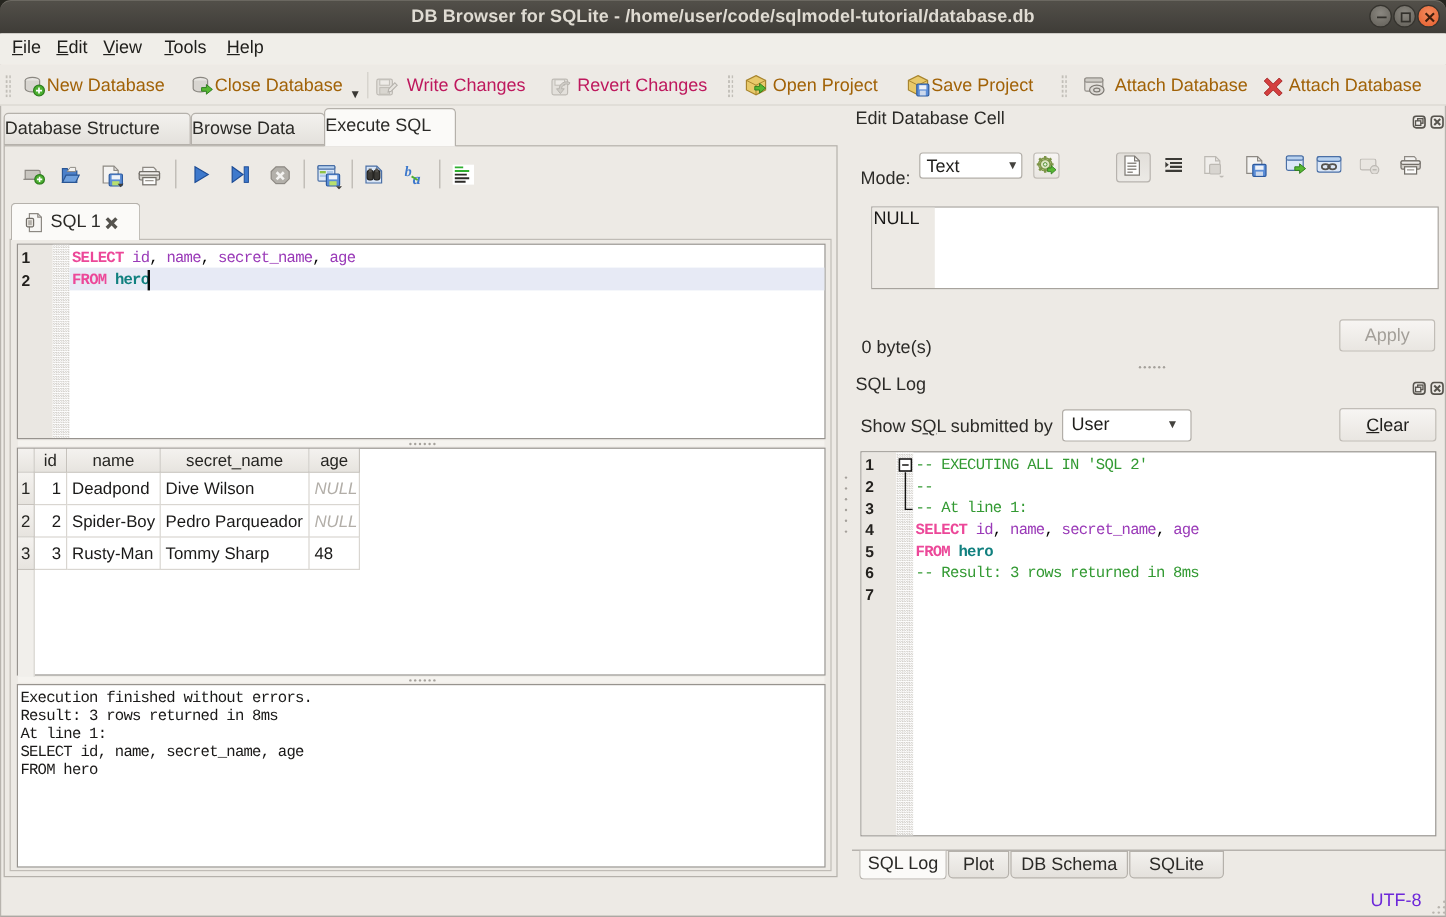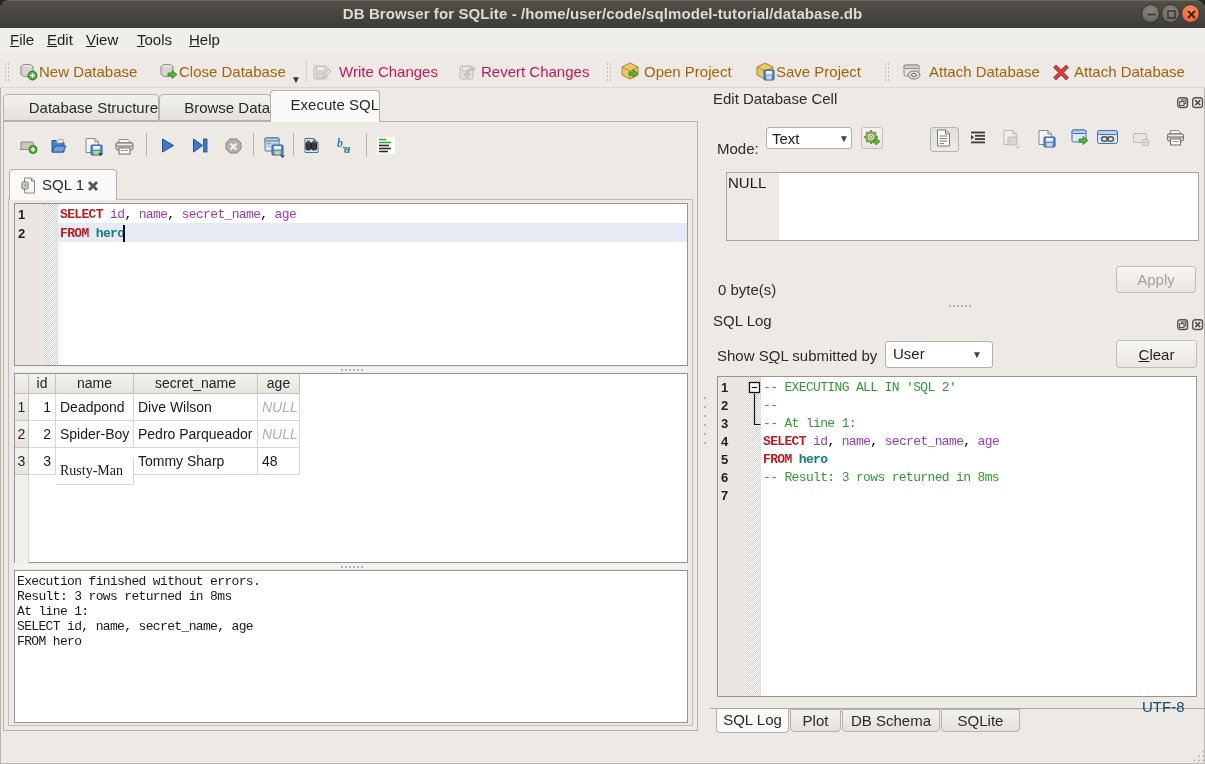--- a/index.html
+++ b/index.html
@@ -17,37 +17,37 @@
 
 #menubar { left:0; top:28px; width:1205px; height:26px; background:#f0eee9; }
 .menuitem { top:31px; font-size:15px; color:#1f1e1b; }
 
 #toolbar { left:0; top:54px; width:1205px; height:34px; background:#edeae5; border-bottom:1px solid #d9d6d0; }
 .tbtext { top:63px; font-size:15px; color:#a16207; }
 .tbtext.dis { color:#be185d; }
 .tbsep { top:60px; width:1px; height:22px; background:#d2cfc9; }
 .tbgrip { top:62px; width:5px; height:19px; background-image:radial-gradient(circle,#c2bfb8 0.9px,transparent 1.1px); background-size:3px 4px; }
 
-.mtab { top:94px; height:27px; background:linear-gradient(#f3f1ee,#e4e1dc); border:1px solid #b5b1ab; border-radius:4px 4px 0 0; font-size:15px; color:#2b2a27; text-align:right; line-height:26px; }
+.mtab { top:94px; height:27px; background:linear-gradient(#f3f1ee,#e4e1dc); border:1px solid #b5b1ab; border-radius:4px 4px 0 0; font-size:15px; color:#2b2a27; text-align:left; line-height:26px; }
 .mtab.active { top:90px; height:32px; background:#fbfaf8; border-bottom:none; line-height:28px; z-index:5; }
 
 #panebox { left:3px; top:121px; width:695px; height:610px; border:1px solid #b5b1ab; background:#edeae5; }
 #innerbox { left:8px; top:199px; width:685px; height:527px; border:1px solid #c0bcb6; }
 
 .esep { top:133px; width:1px; height:24px; background:#b7b3ad; }
 
 #sqltab { left:9px; top:169px; width:108px; height:31px; background:#fbfaf8; border:1px solid #b5b1ab; border-bottom:none; border-radius:4px 4px 0 0; z-index:6; }
 #sqltab span.t { position:absolute; left:32px; top:6px; font-size:15px; color:#2b2a27; }
 
 #editor { left:14px; top:203px; width:674px; height:163px; background:#fff; border:1px solid #97938e; }
 .gutter { background:#eae7e2; }
 .foldm { background-color:#fff; background-image:conic-gradient(#d3d0cb 25%,#fff 0 50%,#d3d0cb 0 75%,#fff 0); background-size:2px 2px; }
 .mono { font-family:"Liberation Mono",monospace; font-size:13px; letter-spacing:-0.65px; white-space:pre; }
 .lnum { font-size:13px; font-weight:bold; color:#23211e; }
-.kw { color:#b91c1c; font-weight:bold; }
+.kw { color:#ec4899; font-weight:bold; }
 .fld { color:#9a3ab8; }
 .tbl { color:#11807f; font-weight:bold; }
 .cmt { color:#339a33; }
 
 #rtable { left:14px; top:373px; width:674px; height:190px; background:#fff; border:1px solid #97938e; }
 .hcell { background:linear-gradient(#f4f2ef,#e7e4df); border-right:1px solid #c6c2bc; border-bottom:1px solid #c6c2bc; font-size:14px; color:#262522; text-align:center; }
 .tcell { border-right:1px solid #d9d6d1; border-bottom:1px solid #d9d6d1; font-size:14px; color:#1a1918; }
 .null { color:#b2aea8; font-style:italic; }
 
 #msgbox { left:14px; top:570px; width:674px; height:153px; background:#fff; border:1px solid #97938e; }
@@ -269,21 +269,21 @@
     <div class="abs tcell" style="left:41px;top:20px;width:78px;height:27px;line-height:26px;padding-left:4px;">Deadpond</div>
     <div class="abs tcell" style="left:119px;top:20px;width:124px;height:27px;line-height:26px;padding-left:4px;">Dive Wilson</div>
     <div class="abs tcell null" style="left:243px;top:20px;width:42px;height:27px;line-height:26px;padding-left:4px;">NULL</div>
 
     <div class="abs tcell" style="left:14px;top:47px;width:27px;height:27px;line-height:26px;text-align:right;padding-right:4px;">2</div>
     <div class="abs tcell" style="left:41px;top:47px;width:78px;height:27px;line-height:26px;padding-left:4px;">Spider-Boy</div>
     <div class="abs tcell" style="left:119px;top:47px;width:124px;height:27px;line-height:26px;padding-left:4px;">Pedro Parqueador</div>
     <div class="abs tcell null" style="left:243px;top:47px;width:42px;height:27px;line-height:26px;padding-left:4px;">NULL</div>
 
     <div class="abs tcell" style="left:14px;top:74px;width:27px;height:27px;line-height:26px;text-align:right;padding-right:4px;">3</div>
-    <div class="abs tcell" style="left:41px;top:84px;width:78px;height:27px;line-height:26px;padding-left:4px;font-family:Liberation Serif, serif;">Rusty-Man</div>
+    <div class="abs tcell" style="left:41px;top:74px;width:78px;height:27px;line-height:26px;padding-left:4px;">Rusty-Man</div>
     <div class="abs tcell" style="left:119px;top:74px;width:124px;height:27px;line-height:26px;padding-left:4px;">Tommy Sharp</div>
     <div class="abs tcell" style="left:243px;top:74px;width:42px;height:27px;line-height:26px;padding-left:4px;">48</div>
   </div>
 
   <div class="abs" style="left:15px;top:367px;width:672px;height:5px;background:#f5f3ef;"></div>
   <div class="abs" style="left:15px;top:564px;width:672px;height:5px;background:#f5f3ef;"></div>
   <svg class="abs" style="left:340px;top:368px;" width="24" height="4">
       <g fill="#a5a19b">
         <circle cx="2" cy="2" r="1"></circle>
         <circle cx="6" cy="2" r="1"></circle>
@@ -460,21 +460,21 @@
     <div class="abs mono" style="left:45px;top:57px;"><span class="kw">SELECT</span> <span class="fld">id</span>, <span class="fld">name</span>, <span class="fld">secret_name</span>, <span class="fld">age</span></div>
     <div class="abs mono" style="left:45px;top:75px;"><span class="kw">FROM</span> <span class="tbl">hero</span></div>
     <div class="abs mono cmt" style="left:45px;top:93px;">-- Result: 3 rows returned in 8ms</div>
   </div>
 
   <div class="abs" style="left:710px;top:708px;width:495px;height:1px;background:#a9a5a0;"></div>
   <div class="abs stab active" style="left:716px;width:73px;">SQL Log</div>
   <div class="abs stab" style="left:790px;width:51px;">Plot</div>
   <div class="abs stab" style="left:842px;width:98px;">DB Schema</div>
   <div class="abs stab" style="left:941px;width:79px;">SQLite</div>
-  <div class="abs" style="left:1142px;top:698px;font-size:15px;color:#0c4a6e;">UTF-8</div>
+  <div class="abs" style="left:1142px;top:742px;font-size:15px;color:#6d28d9;">UTF-8</div>
   <svg class="abs" style="left:1190px;top:749px;" width="16" height="16">
     <g fill="#b9b5af">
         <circle cx="13.5" cy="2.5" r="1"></circle>
         <circle cx="9" cy="7" r="1"></circle>
         <circle cx="13.5" cy="7" r="1"></circle>
         <circle cx="4.5" cy="11.5" r="1"></circle>
         <circle cx="9" cy="11.5" r="1"></circle>
         <circle cx="13.5" cy="11.5" r="1"></circle>
       </g>
   </svg>

